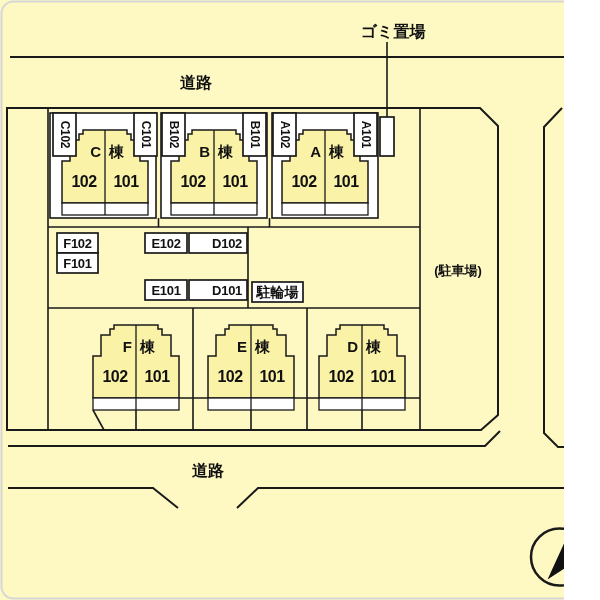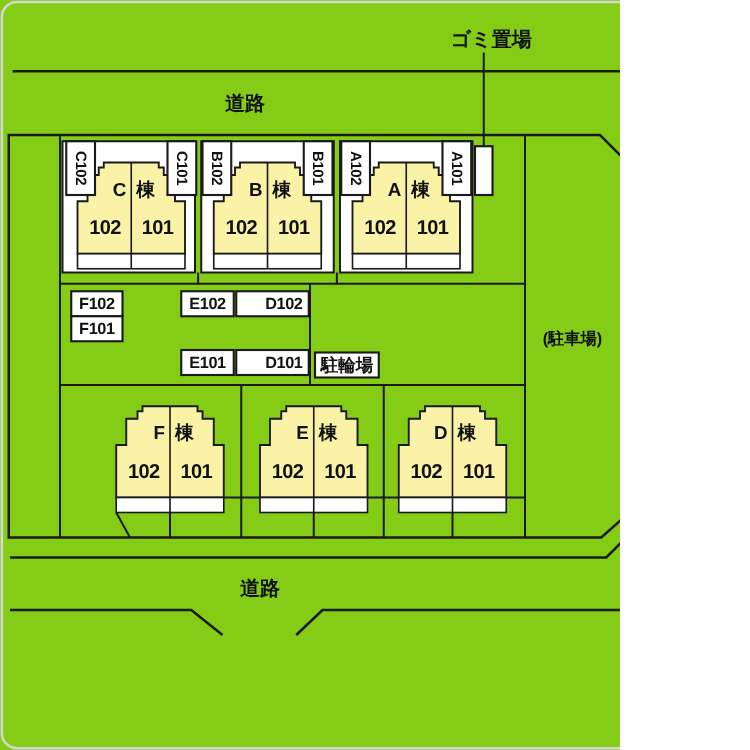--- a/index.html
+++ b/index.html
@@ -1,16 +1,16 @@
 <!DOCTYPE html>
 <html><head>
 <meta charset="utf-8">
 <style>
   html,body{margin:0;padding:0;background:#fff;}
-  .page{width:496px;height:600px;position:relative;background:#84cc16;overflow:hidden;text-align:center;}
+  .page{width:564px;height:600px;position:relative;background:#fef9c3;overflow:hidden;text-align:center;}
   svg{display:block;}
   text{font-family:"Liberation Sans","DejaVu Sans",sans-serif;fill:#111;}
   .jp{font-weight:bold;}
   .num{font-weight:bold;letter-spacing:-0.5px;}
   .tag{font-weight:bold;letter-spacing:-0.3px;}
 </style>
 </head>
 <body>
 
 <div class="page">

